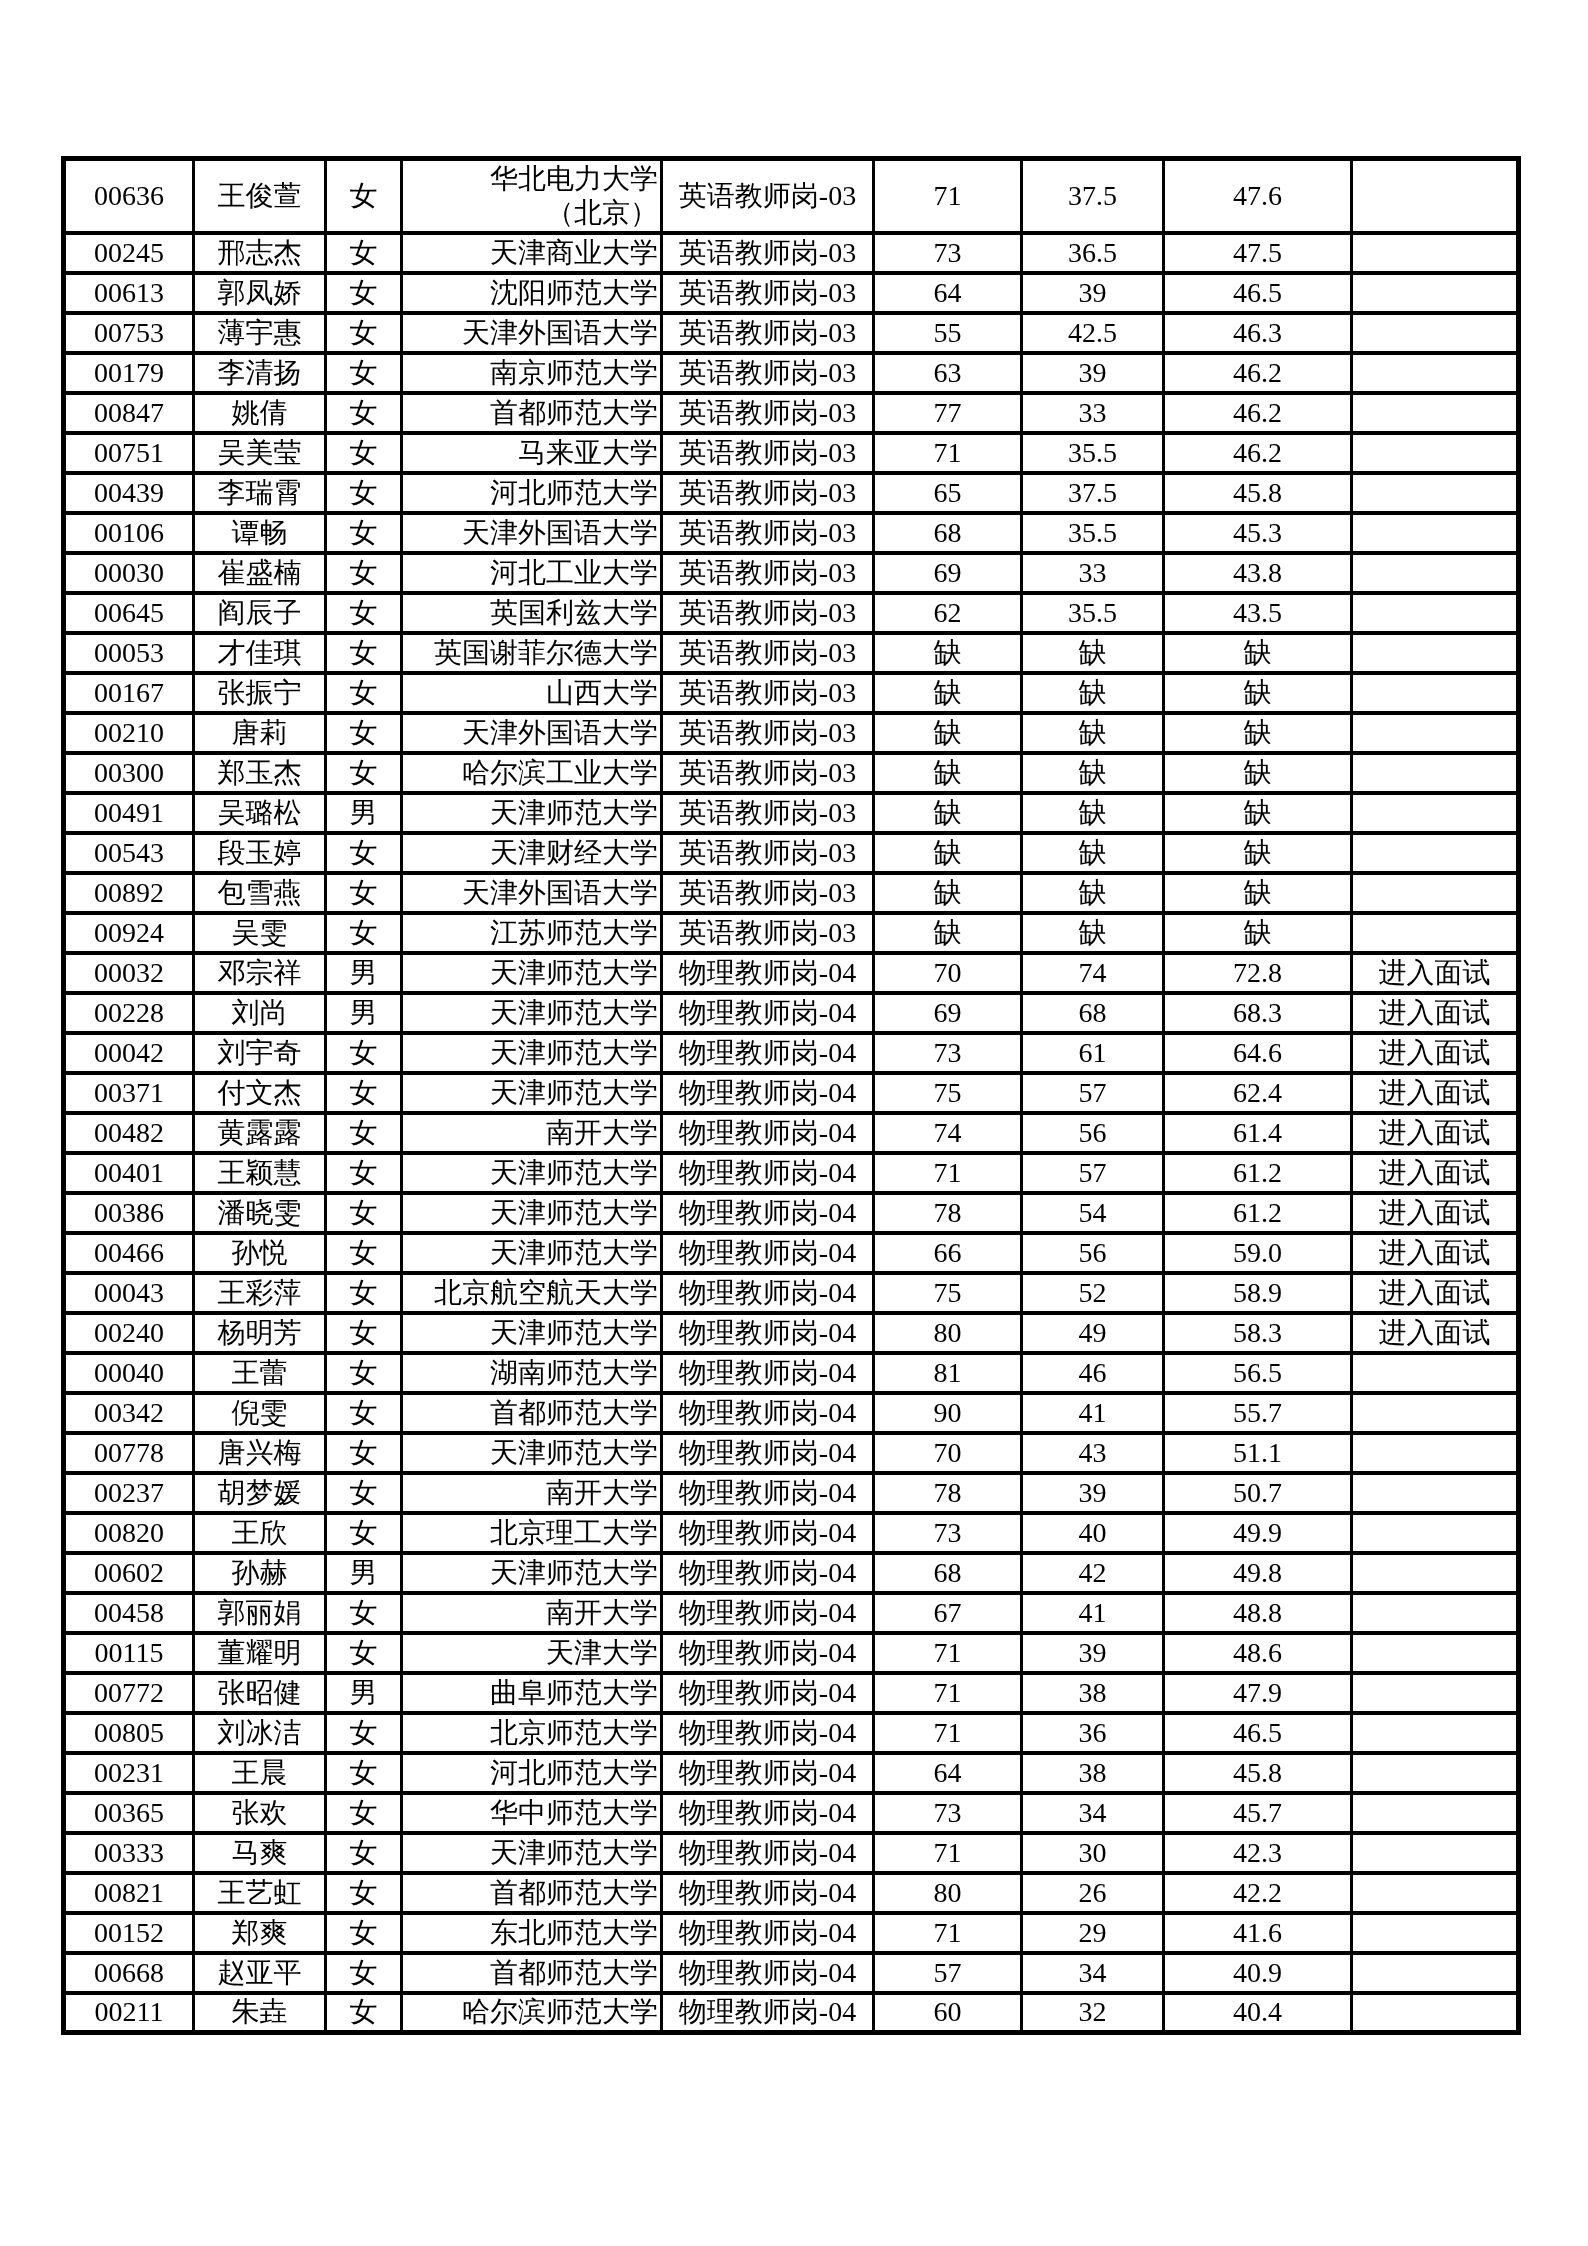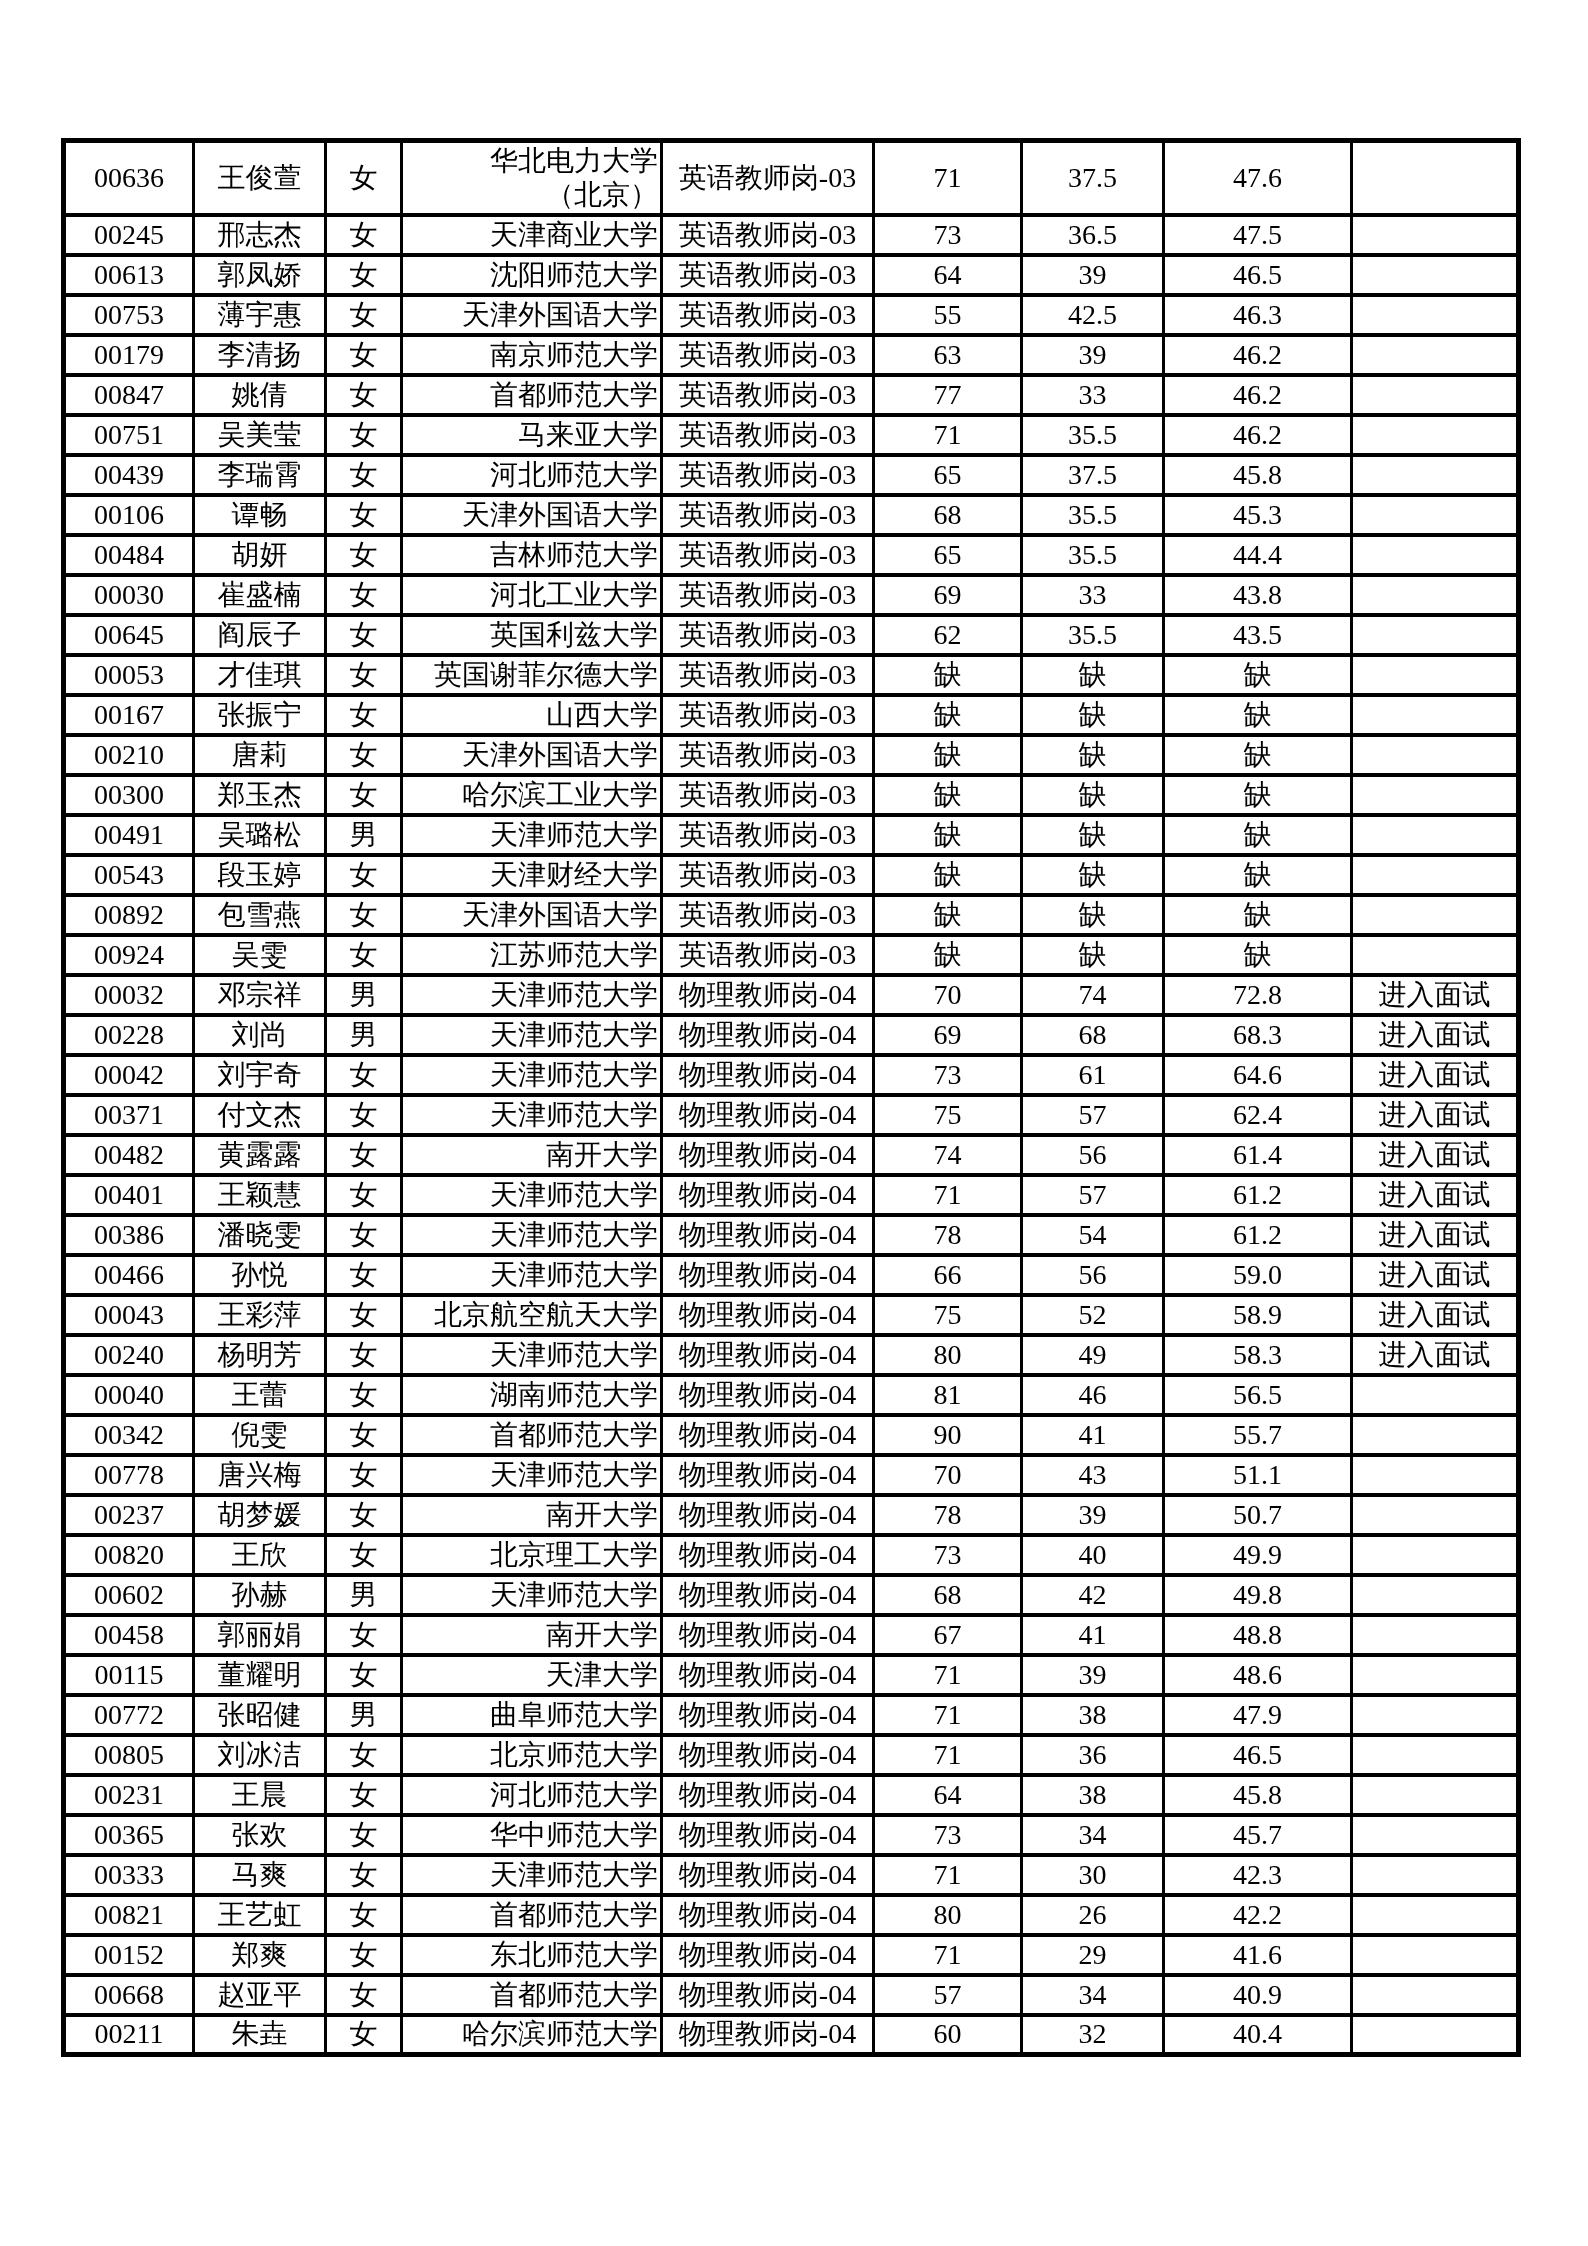--- a/index.html
+++ b/index.html
@@ -10,21 +10,21 @@
   body {
     width: 1588px;
     height: 2246px;
     position: relative;
     font-family: "Liberation Serif", "DejaVu Serif", serif;
     color: #000000;
   }
   .sheet {
     position: absolute;
     left: 48px;
-    top: 138px;
+    top: 156px;
     padding-left: 13px;
   }
   table.results {
     border-collapse: collapse;
     table-layout: fixed;
     width: 1455px;
     border: 5px solid #000000;
   }
   table.results td {
     border: 3px solid #000000;
@@ -159,31 +159,20 @@
           <td>谭畅</td>
           <td>女</td>
           <td class="univ">天津外国语大学</td>
           <td>英语教师岗-03</td>
           <td>68</td>
           <td>35.5</td>
           <td>45.3</td>
           <td></td>
         </tr>
         <tr>
-          <td>00484</td>
-          <td>胡妍</td>
-          <td>女</td>
-          <td class="univ">吉林师范大学</td>
-          <td>英语教师岗-03</td>
-          <td>65</td>
-          <td>35.5</td>
-          <td>44.4</td>
-          <td></td>
-        </tr>
-        <tr>
           <td>00030</td>
           <td>崔盛楠</td>
           <td>女</td>
           <td class="univ">河北工业大学</td>
           <td>英语教师岗-03</td>
           <td>69</td>
           <td>33</td>
           <td>43.8</td>
           <td></td>
         </tr>

